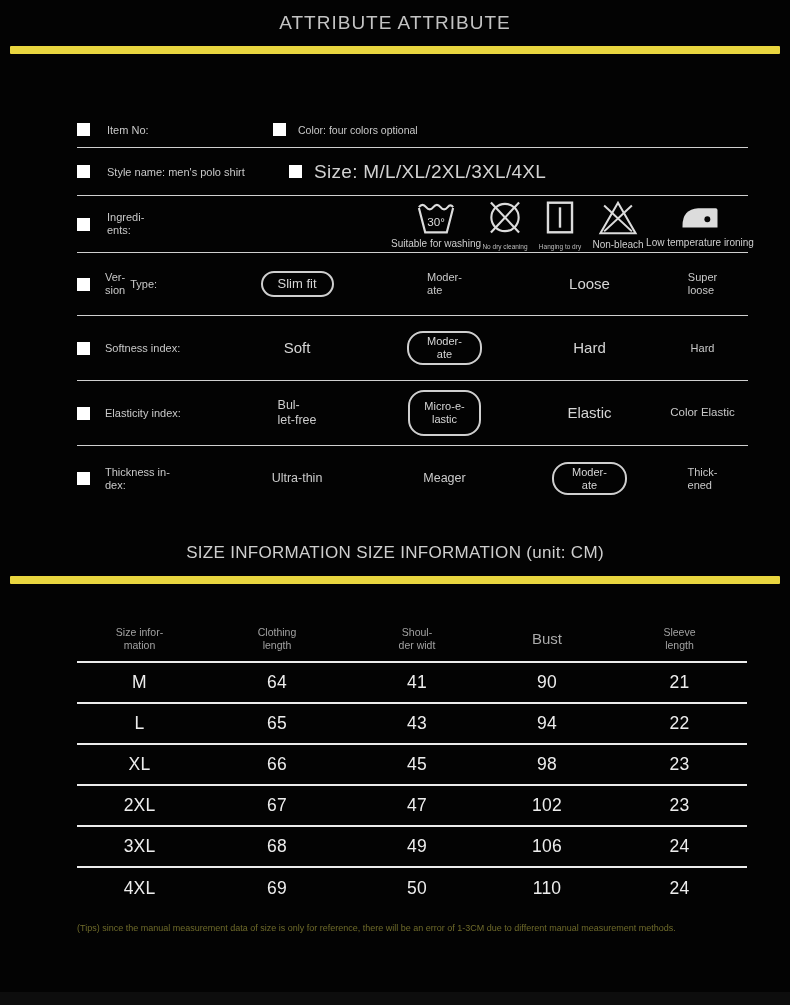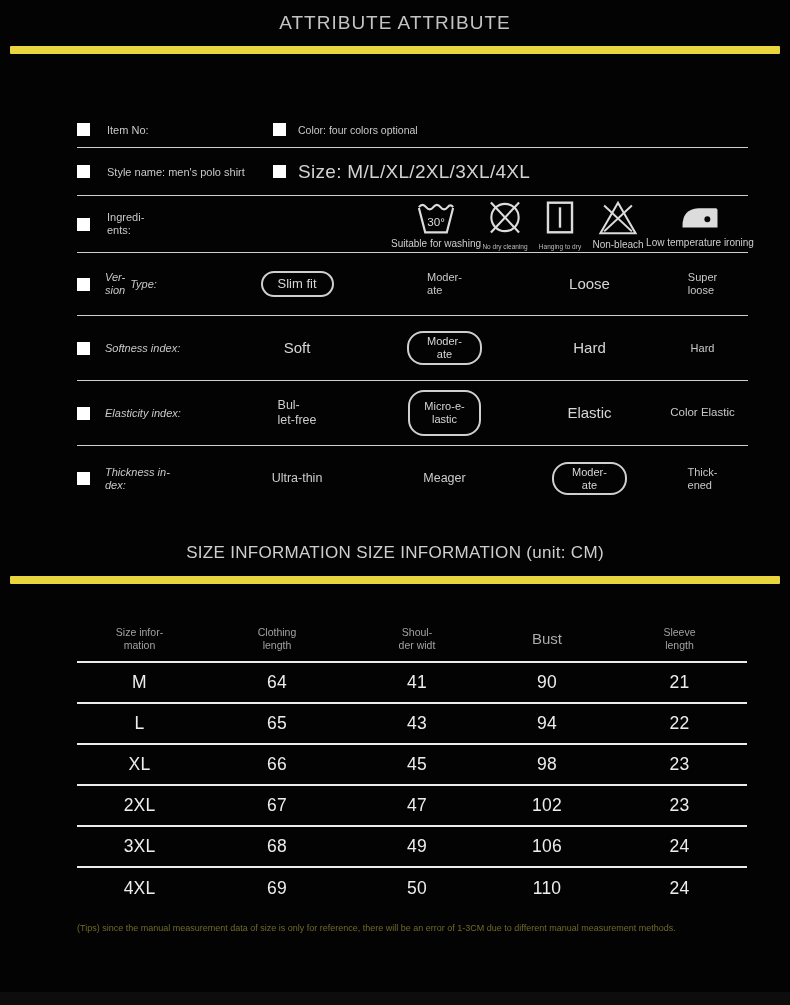--- a/index.html
+++ b/index.html
@@ -10,21 +10,21 @@
 
   
   .hdr { padding-top:12px; }
   .hdr-title { text-align:center; font-size:19px; letter-spacing:1px; color:#c3c3c3; }
   .accent-bar { height:8px; background:#e9d63f; margin:12px 10px 0 10px; border-radius:1px; }
 
   
   .attrs { margin:58px 42px 0 77px; width:671px; }
   .arow { display:flex; align-items:center; border-bottom:1.5px solid #cfcfcf; }
   .r1 { height:36px; }
-  .r2 { height:48px; }
+  .r2 { height:48px;gap:16px; }
   .ring { height:57px; align-items:center; }
   .chk { width:13px; height:13px; background:#fff; flex:0 0 13px; }
   .pair { display:flex; align-items:center; }
   .pair .lbl { margin-left:17px; font-size:11px; color:#c9c9c9; }
   .leftcol { flex:0 0 196px; }
   .big-lbl { font-size:19px; color:#d2d2d2; margin-left:12px; letter-spacing:.3px; }
   .ml { white-space:pre-line; line-height:1.18; }
 
   
   .care-wrap { margin-left:auto; width:350px; display:flex; }
@@ -32,21 +32,21 @@
   .care svg { display:block; }
   .care .clabel { white-space:nowrap; color:#cfcfcf; margin-top:3px; }
   .c1 { width:76px; } .c2 { width:62px; } .c3 { width:48px; } .c4 { width:68px; } .c5 { width:96px; }
   .c1 .clabel,.c4 .clabel,.c5 .clabel { font-size:10px; }
   .c2 .clabel,.c3 .clabel { font-size:6.5px; margin-top:7px; color:#bdbdbd; }
 
   
   .srow { display:grid; grid-template-columns:150px 140px 155px 135px 1fr;
           align-items:center; border-bottom:1.5px solid #cfcfcf; height:63px; }
   .srow.last { border-bottom:none; }
-  .srow .labcell { display:flex; align-items:center;font-style:italic; }
+  .srow .labcell { display:flex; align-items:center; }
   .srow .labcell .lbl { margin-left:15px; font-size:11px; color:#c9c9c9; }
   .srow .labcell .sub { margin-left:5px; font-size:11px; color:#c9c9c9; }
   .opt { text-align:center; font-size:11px; color:#c9c9c9; }
   .opt .optxt { display:inline-block; text-align:left; }
   .opt.ctr .optxt { text-align:center; }
   .opt.lg { font-size:15px; color:#d6d6d6; }
   .opt.md { font-size:12.5px; color:#cccccc; }
   .pill { display:inline-block; border:2px solid #cfcfcf; border-radius:16px;
           padding:3px 15px; font-size:13px; color:#d6d6d6; }
   .pill .optxt{ text-align:center; }

